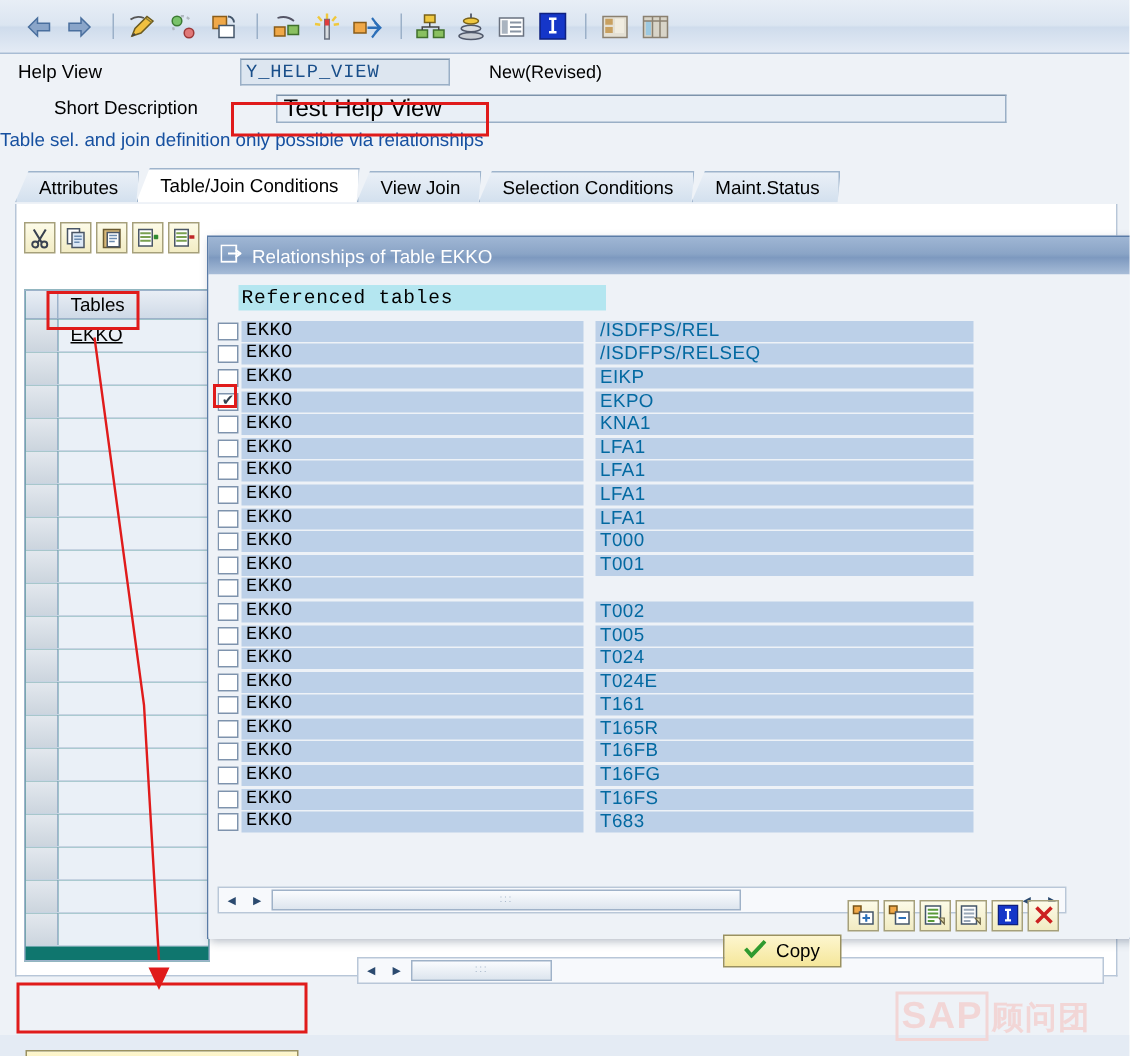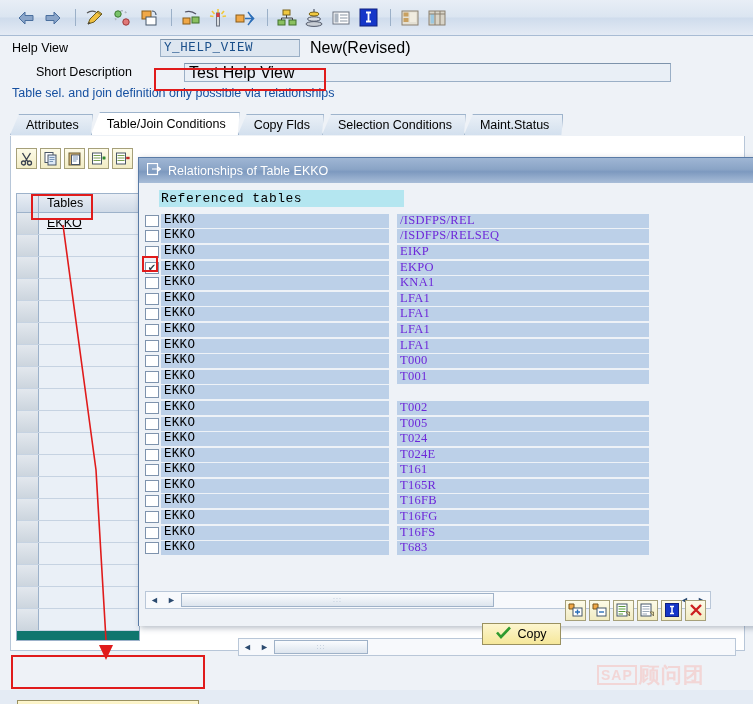--- a/index.html
+++ b/index.html
@@ -62,23 +62,22 @@
   .fld-input {
     width: 487px; height: 19px;
     background: #e9eff6;
     border: 1px solid #9aafc6;
     border-top-color: #7d93ab;
     font-size: 16px;
     color: #000;
     padding: 0 4px;
     line-height: 17px;
   }
-  .fld-status { margin-left: 10px; font-size: 16px; }
+  .fld-status { margin-left: 26px; font-size: 12px; }
   .warn-msg {
-    padding-left: 12px;
     margin-top: 3px;
     color: #1650a0;
     font-size: 12.5px;
   }
 
   
   .redbox {
     position: absolute;
     border: 2.5px solid #e01b1b;
     pointer-events: none;
@@ -269,23 +268,23 @@
     font-size: 12.5px;
     color: #000;
     padding-left: 3px;
     height: 14px; line-height: 13px;
     letter-spacing: 0.3px;
   }
   .lrow-gap { width: 8px; }
   .lrow-b {
     width: 252px;
     background: #bcd0e8;
-    font-family: Liberation Serif, serif;
+    font-family: Liberation Sans, sans-serif;
     font-size: 12.5px;
-    color: #6d28d9;
+    color: #0369a1;
     padding-left: 3px;
     height: 14px; line-height: 13px;
     letter-spacing: 0.3px;
   }
 
   
   .dlg-vscroll {
     position: absolute; right: 6px; top: 26px;
     width: 17px; height: 349px;
     background: #f7f9fc;
@@ -353,21 +352,21 @@
     font-weight: bold;
     letter-spacing: 1px;
     z-index: 30;
     pointer-events: none;
     display: flex; align-items: center;
   }
   .wm-sap {
     border: 2px solid #f2d6d6;
     padding: 0 2px;
     font-family: "Liberation Sans", sans-serif;
-    font-size: 14px;
+    font-size: 25px;
   }
   .wm-cn { margin-left: 2px; font-size: 21px; }
 
   
   .anno-svg {
     position: absolute; left: 0; top: 0;
     width: 753px; height: 704px;
     pointer-events: none;
     z-index: 55;
   }
@@ -503,21 +502,21 @@
       <div class="fld-input">Test Help View</div>
     </div>
     <div class="warn-msg">Table sel. and join definition only possible via relationships</div>
   </div>
 
   <div class="redbox" style="left:154px; top:68px; width:172px; height:23px;"></div>
 
   <div class="tabs">
     <div class="tab"><span>Attributes</span></div>
     <div class="tab active"><span>Table/Join Conditions</span></div>
-    <div class="tab"><span>Copy Flds</span></div>
+    <div class="tab"><span>View Join</span></div>
     <div class="tab"><span>Selection Conditions</span></div>
     <div class="tab"><span>Maint.Status</span></div>
   </div>
 
   <div class="panel"></div>
 
   <div class="grid-toolbar">
     <div class="gt-btn">
       <svg width="15" height="15" viewBox="0 0 15 15">
         <path d="M3.5 2 L9 11 M11.5 2 L6 11" stroke="#3a4250" stroke-width="1.4" fill="none"></path>

